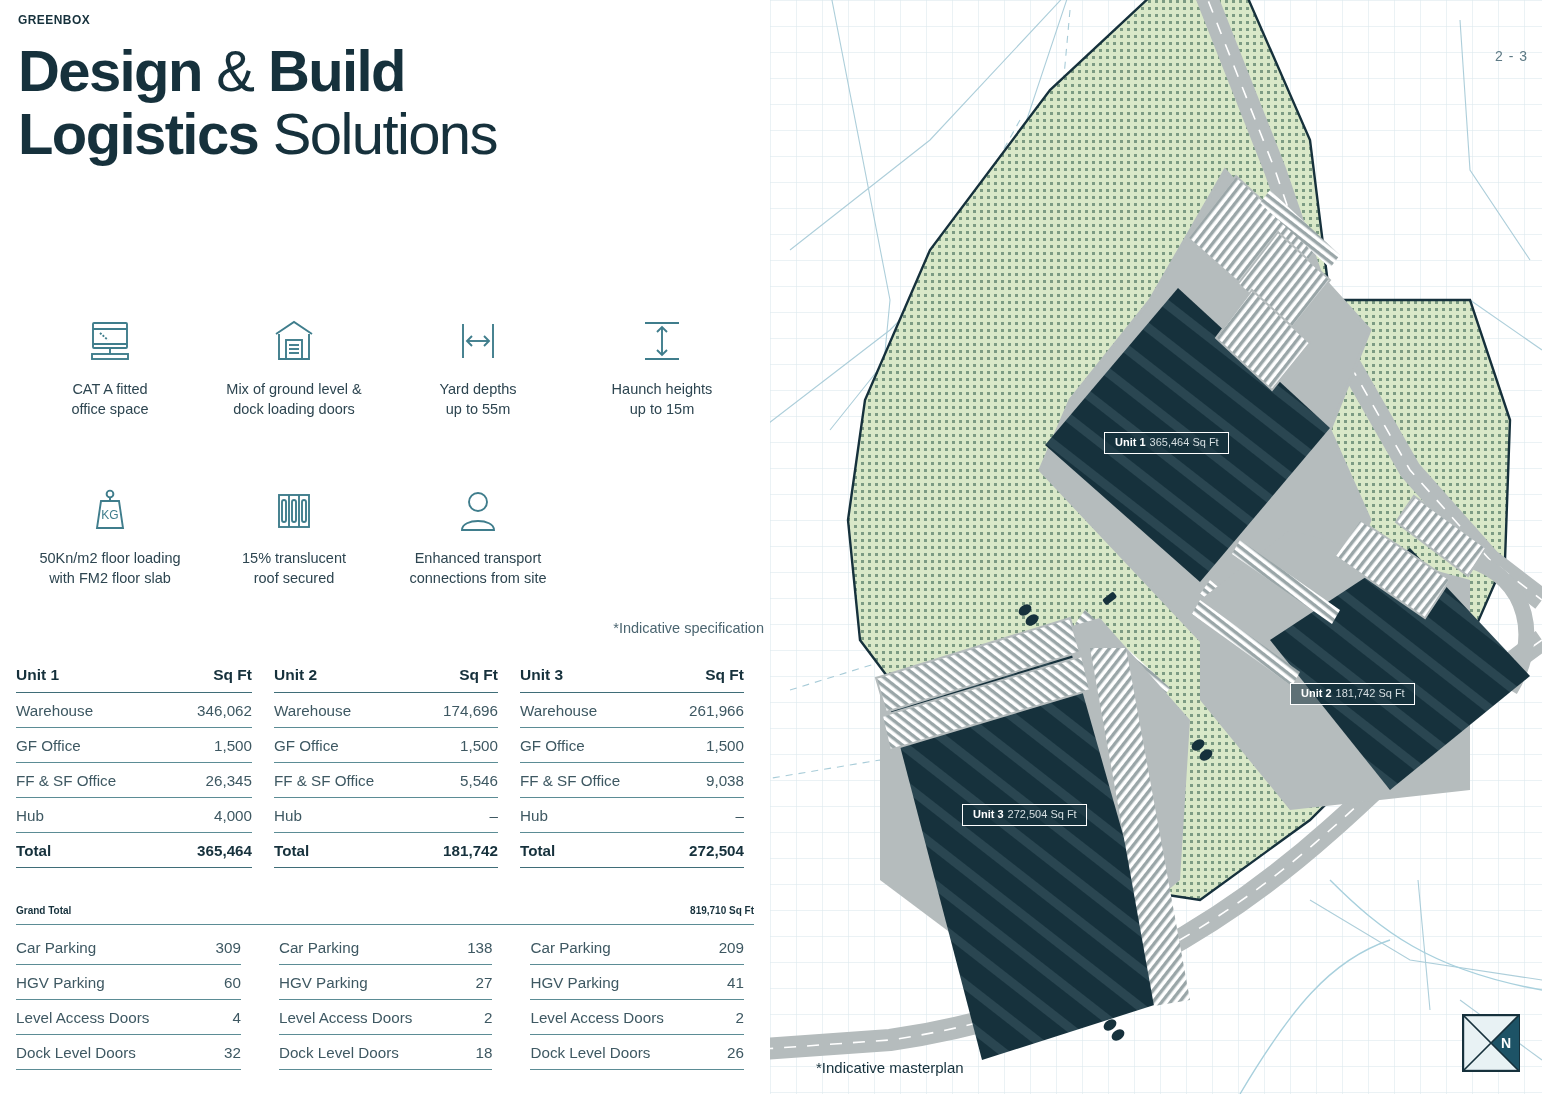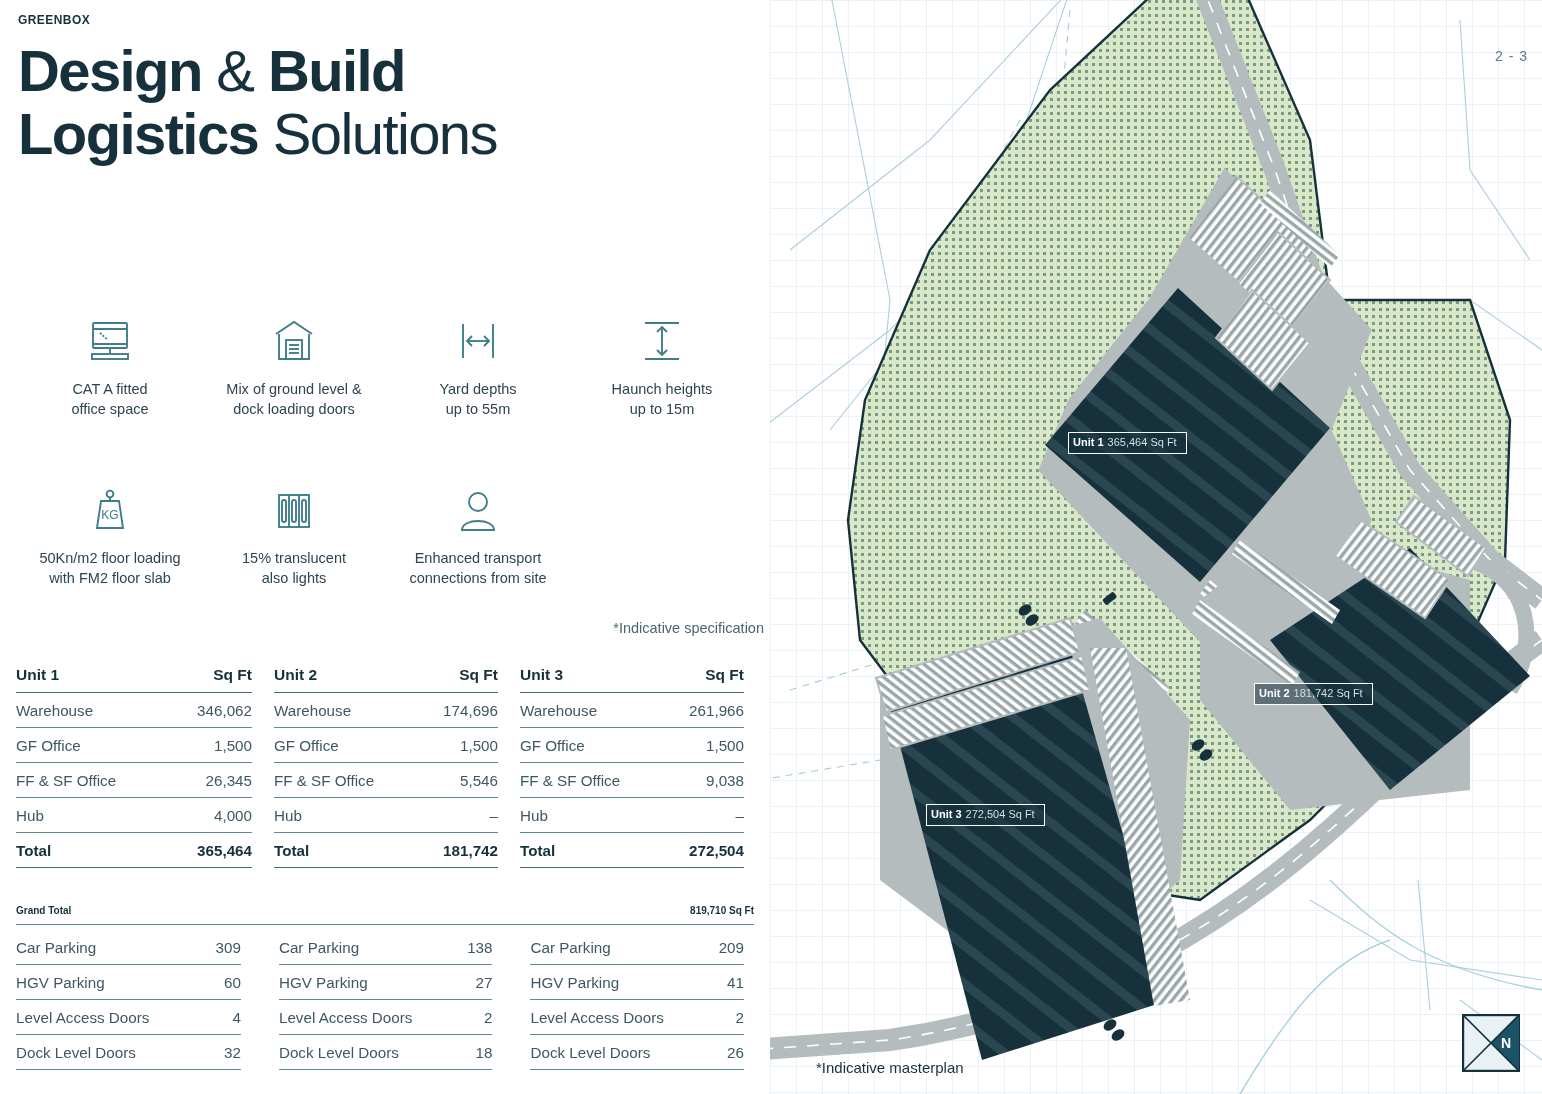--- a/index.html
+++ b/index.html
@@ -95,22 +95,22 @@
     position:absolute; left:46px; bottom:18px;
     font-size:15px; color:#16313c; z-index:40;
   }
   .compass {
     position:absolute; right:22px; bottom:22px;
     width:58px; height:58px; z-index:40;
   }
   .unit-tag {
     position:absolute; z-index:30;
     border:1.4px solid #ffffff; background:rgba(22,49,60,.55);
-    padding:4px 9px 5px 4px; white-space:nowrap;
-    font-size:11px; color:#d6dfe2; line-height:1;
+    padding:4px 9px 5px 10px; white-space:nowrap;
+    font-size:11px; color:#d6dfe2; line-height:1;margin-left:36px;
   }
   .unit-tag b { color:#ffffff; font-weight:700; margin-right:4px; font-size:11px; }
 </style>
 </head>
 <body>
 
 <div class="page">
 
   <div class="left">
 
@@ -218,21 +218,21 @@
               <rect x="8" y="6" width="30" height="32"></rect>
               <line x1="18" y1="6" x2="18" y2="38"></line>
               <line x1="28" y1="6" x2="28" y2="38"></line>
               <rect x="11" y="11" width="4" height="22" rx="2"></rect>
               <rect x="21" y="11" width="4" height="22" rx="2"></rect>
               <rect x="31" y="11" width="4" height="22" rx="2"></rect>
             </svg>
           </div>
           <div class="cap">
             <span>15% translucent</span><br>
-            <span>also lights</span>
+            <span>roof secured</span>
           </div>
         </div>
 
         <div class="feat">
           <div class="ic">
             <svg width="46" height="44" viewBox="0 0 46 44" fill="none" stroke="#3f7d8c" stroke-width="1.9">
               <circle cx="23" cy="13" r="9"></circle>
               <path d="M7 41 C7 29 39 29 39 41 Z"></path>
             </svg>
           </div>

